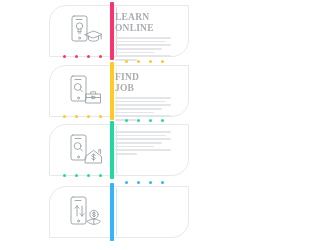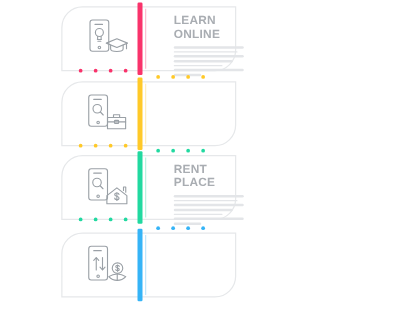--- a/index.html
+++ b/index.html
@@ -82,23 +82,24 @@
   .icon-wrap{
     position:absolute;
     left:14px;top:7px;
     width:40px;height:38px;
   }
   .icon-wrap svg{display:block;width:40px;height:38px;}
 
   
   .text-col{
     position:absolute;
-    left:90px;
+    left:66px;
     top:7px;
     width:58px;
+    font-family:Liberation Serif, serif;
   }
   .title{
     font-size:9.5px;
     line-height:10.5px;
     font-weight:bold;
     letter-spacing:.2px;
     color:#a9adb2;
     margin:0 0 4px 0;
     text-transform:uppercase;
     white-space:pre-line;
@@ -180,20 +181,33 @@
         <path d="M23 22 L37.5 22 L37.5 31 L23 31 Z"></path>
         <path d="M27.8 22 L27.8 19.8 L32.7 19.8 L32.7 22"></path>
         <line x1="23" y1="25.5" x2="37.5" y2="25.5"></line>
         <rect x="28.6" y="24.3" width="3.3" height="2.4" rx="0.5"></rect>
       </svg>
     </div>
 
     <div class="accent-bar" style="background: rgb(255, 201, 40);"></div>
     <div class="accent-line" style="background: rgb(255, 201, 40);"></div>
 
+    <div class="text-col">
+      <div class="title">FIND
+JOB</div>
+      <div class="body-lines">
+        <span class="w100"></span>
+          <span class="w92"></span>
+          <span class="w100"></span>
+        <span class="w84"></span>
+          <span class="w70"></span>
+          <span class="w100"></span>
+          <span class="w40"></span>
+      </div>
+    </div>
 
     <div class="dots">
       <i style="background: rgb(255, 201, 40);"></i>
         <i style="background: rgb(255, 201, 40);"></i>
         <i style="background: rgb(255, 201, 40);"></i>
         <i style="background: rgb(255, 201, 40);"></i>
     </div>
   </div>
 
   <div class="panel panel-3">
@@ -210,22 +224,20 @@
         <path d="M35.8 21.3 L35.8 18.6 L37.6 18.6 L37.6 22.7"></path>
         <path d="M30.5 23.2 L30.5 29.4"></path>
         <path d="M32.2 24.6 C32.2 23.8 31.4 23.4 30.5 23.4 C29.6 23.4 28.8 23.8 28.8 24.7 C28.8 26.3 32.2 25.7 32.2 27.3 C32.2 28.2 31.4 28.7 30.5 28.7 C29.6 28.7 28.8 28.2 28.8 27.4"></path>
       </svg>
     </div>
 
     <div class="accent-bar" style="background: rgb(33, 217, 160);"></div>
     <div class="accent-line" style="background: rgb(33, 217, 160);"></div>
 
     <div class="text-col">
-      <div class="title">RENT
-PLACE</div>
       <div class="body-lines">
         <span class="w100"></span>
           <span class="w92"></span>
           <span class="w100"></span>
         <span class="w84"></span>
           <span class="w70"></span>
           <span class="w100"></span>
           <span class="w40"></span>
       </div>
     </div>

